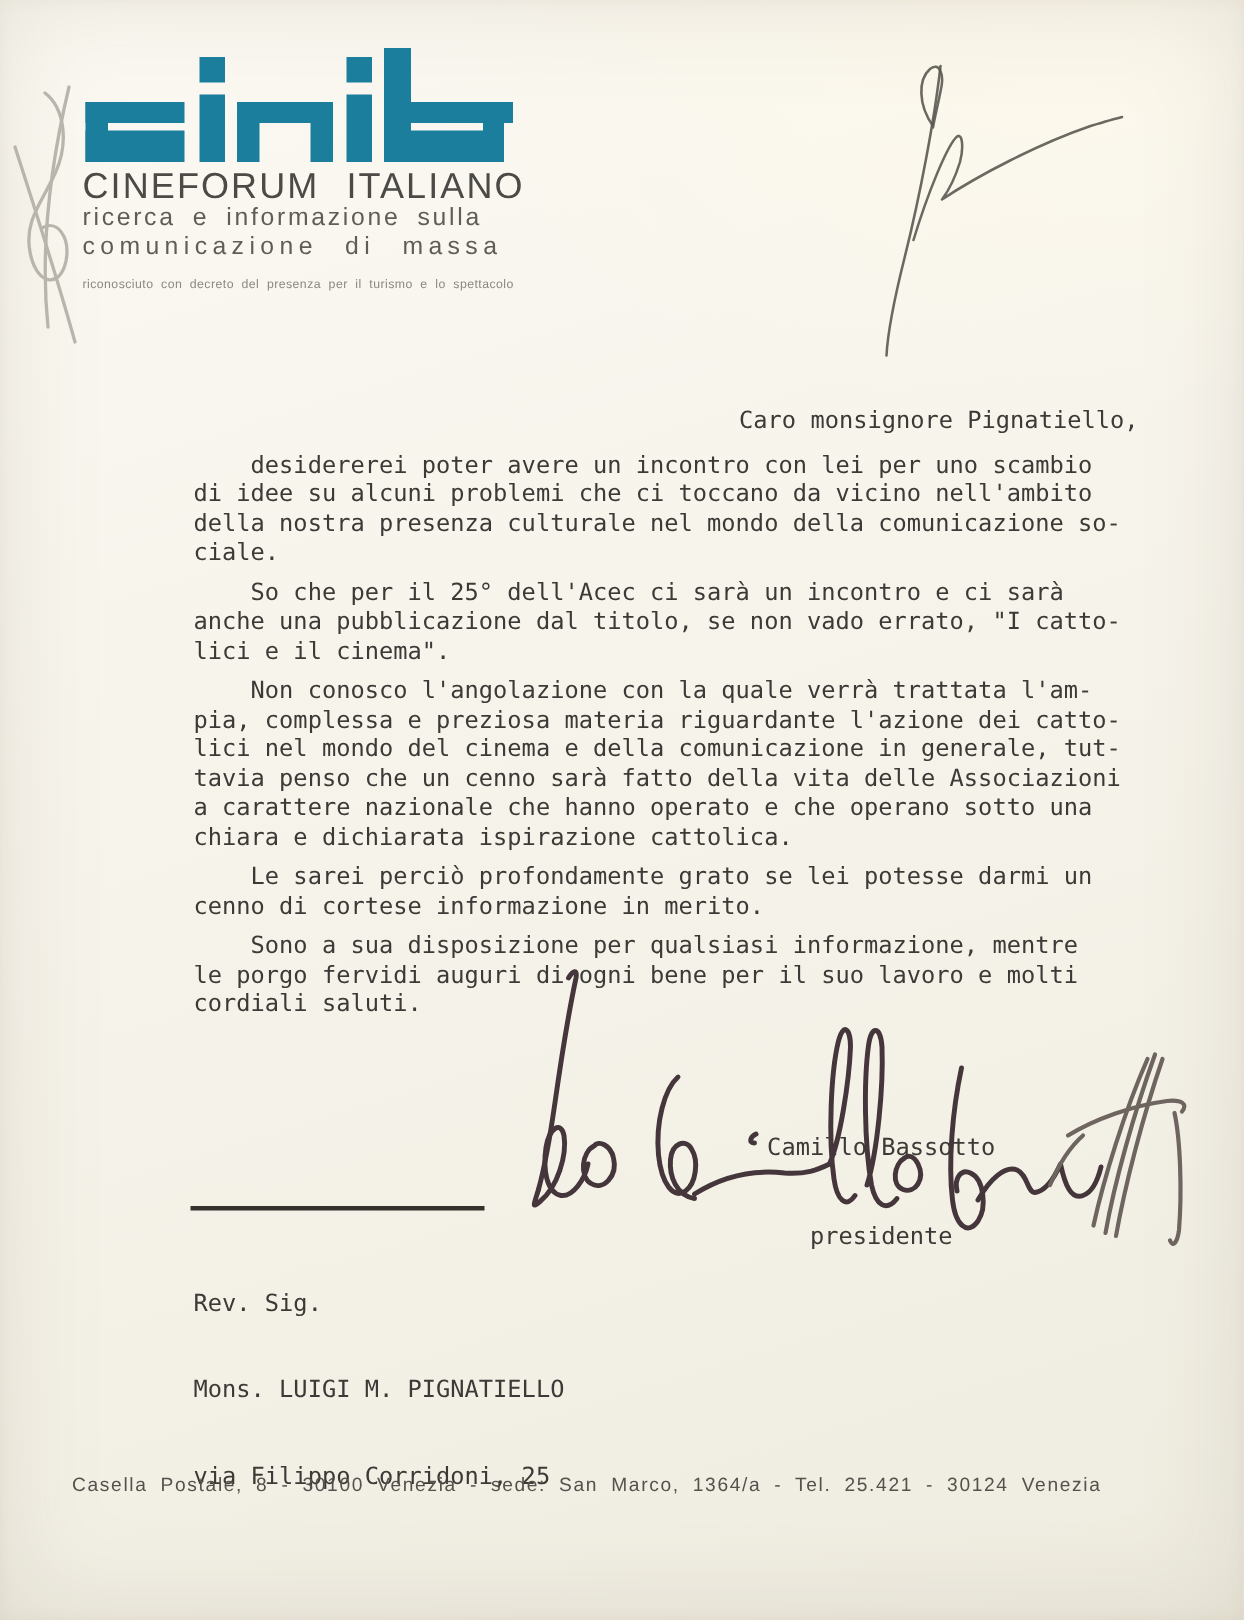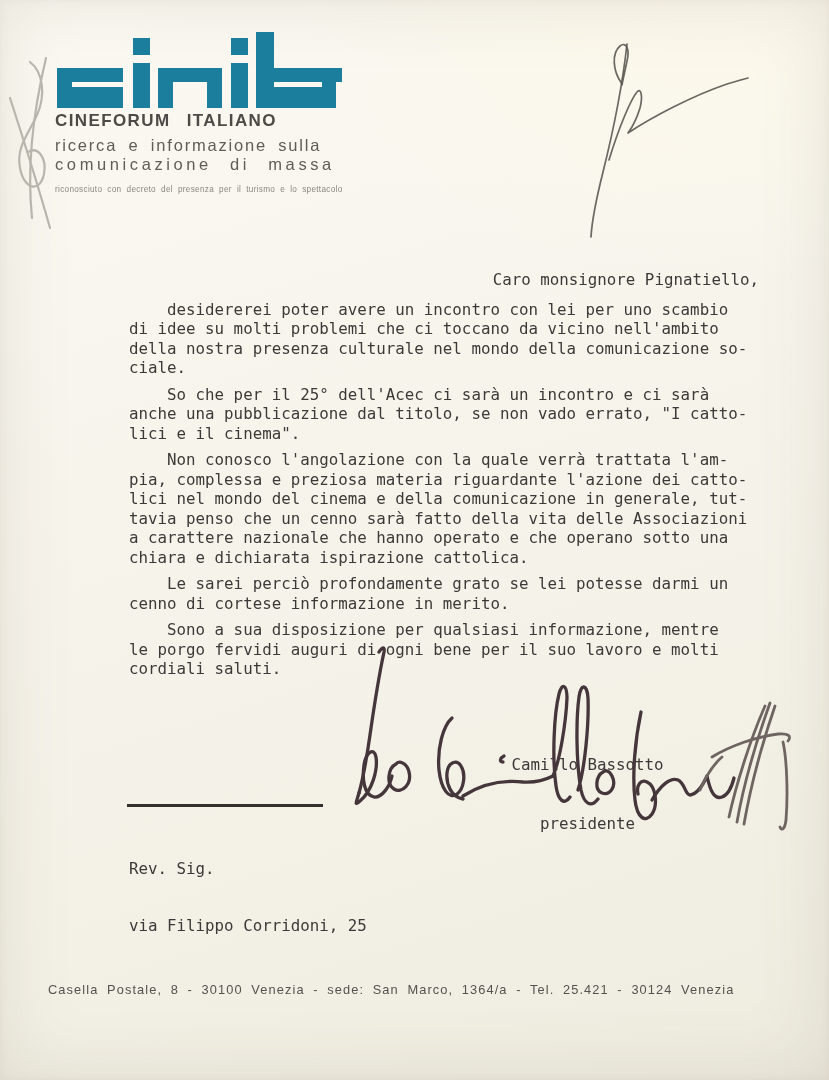--- a/index.html
+++ b/index.html
@@ -12,21 +12,21 @@
       linear-gradient(163deg,#fbf9f2 0%,#f7f4ec 38%,#f3f0e6 72%,#eeebdf 100%);
     box-shadow: inset 0 0 70px rgba(135,125,100,.16), inset 0 0 10px rgba(140,130,105,.08);
     font-family:"DejaVu Sans Mono", monospace;
   }
   .abs{position:absolute;}
   
   .logo-svg{left:55px;top:30px;width:290px;height:80px;}
   .org{
     left:55px;top:111px;
     font-family:"Liberation Sans", sans-serif;
-    font-size:17px;font-weight:bold;color:#4c4a46;
+    font-size:24px;font-weight:normal;color:#4c4a46;
     letter-spacing:1.4px;word-spacing:10px;white-space:pre;
   }
   .tag{
     font-family:"Liberation Sans", sans-serif;
     font-size:16.5px;font-weight:400;color:#605c57;white-space:pre;
   }
   .tag1{left:55px;top:136px;letter-spacing:1.8px;word-spacing:5px;}
   .tag2{left:55px;top:155px;letter-spacing:3.6px;word-spacing:10px;}
   .recognition{
     left:55px;top:185px;
@@ -97,21 +97,21 @@
   <svg class="abs" style="left:540px;top:0;width:220px;height:245px" viewBox="540 0 220 245">
     <path class="pen" d="M 622,84 C 612,70 612,53 620,46 C 626,41 630,49 627,61 C 625,71 623,79 622,85"></path>
     <path class="pen" d="M 627,44 C 623,80 613,132 603,172 C 597,196 592,218 591,237"></path>
     <path class="pen" d="M 609,160 C 619,127 631,99 637,92 C 641,87 643,96 640,108 C 636,121 631,129 628,133 C 652,117 692,96 727,84 C 737,81 744,79 748,78"></path>
   </svg>
 
 
   <div class="abs tw body-block">
     <div class="salutation">Caro monsignore Pignatiello,</div>
     <pre class="para">    desidererei poter avere un incontro con lei per uno scambio
-di idee su molti problemi che ci toccano da vicino nell'ambito
+di idee su alcuni problemi che ci toccano da vicino nell'ambito
 della nostra presenza culturale nel mondo della comunicazione so-
 ciale.</pre>
     <pre class="para">    So che per il 25° dell'Acec ci sarà un incontro e ci sarà
 anche una pubblicazione dal titolo, se non vado errato, "I catto-
 lici e il cinema".</pre>
     <pre class="para">    Non conosco l'angolazione con la quale verrà trattata l'am-
 pia, complessa e preziosa materia riguardante l'azione dei catto-
 lici nel mondo del cinema e della comunicazione in generale, tut-
 tavia penso che un cenno sarà fatto della vita delle Associazioni
 a carattere nazionale che hanno operato e che operano sotto una
@@ -145,19 +145,20 @@
     <path class="ink-light" d="M 775,706 C 762,744 750,790 744,824"></path>
     <path class="ink-light" d="M 712,757 C 730,746 755,737 778,734 C 788,733 792,736 788,741"></path>
     <path class="ink-light" d="M 700,790 C 706,776 714,764 722,757"></path>
     <path class="ink-light" d="M 783,742 C 787,760 788,795 786,820 C 785,828 782,832 780,827"></path>
   </svg>
 
   <div class="abs rule"></div>
 
   <div class="abs tw recipient">
     <div>Rev. Sig.</div>
+    <div>Mons. LUIGI M. PIGNATIELLO</div>
     <div>via Filippo Corridoni, 25</div>
     
   </div>
 
   <div class="abs footer">Casella Postale, 8 - 30100 Venezia - sede: San Marco, 1364/a - Tel. 25.421 - 30124 Venezia</div>
 
 </div>
 
 </body></html>

